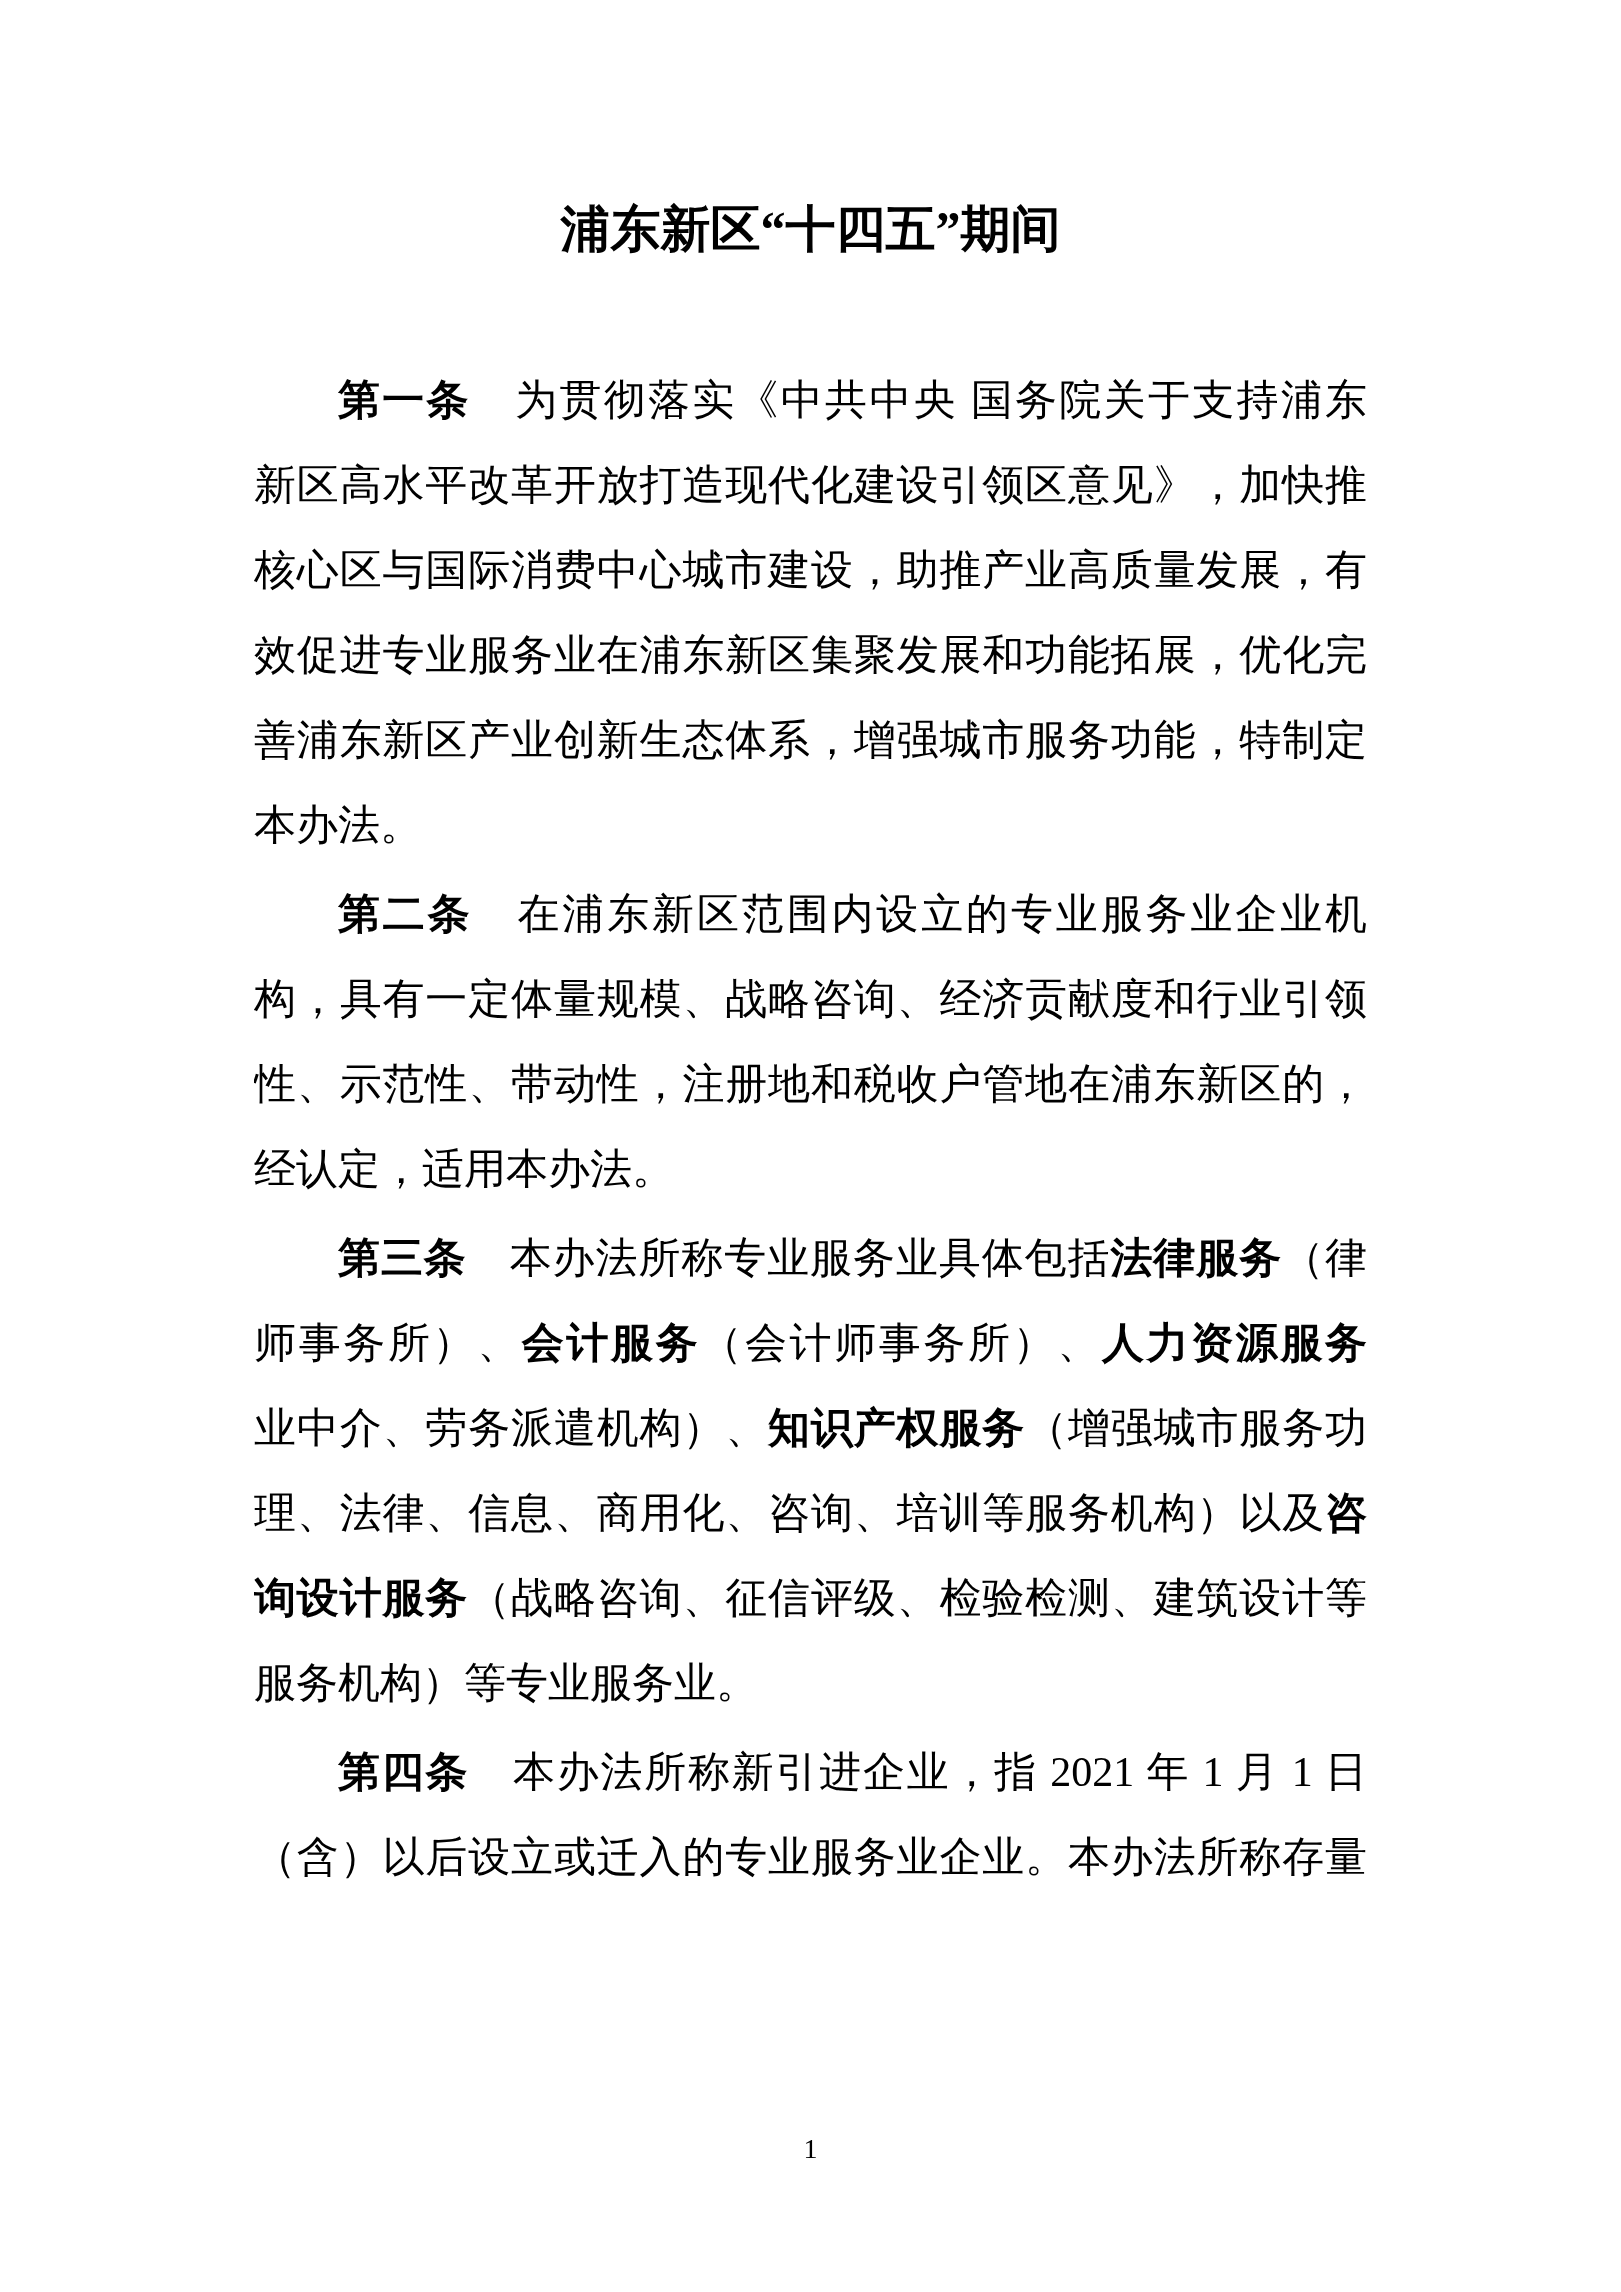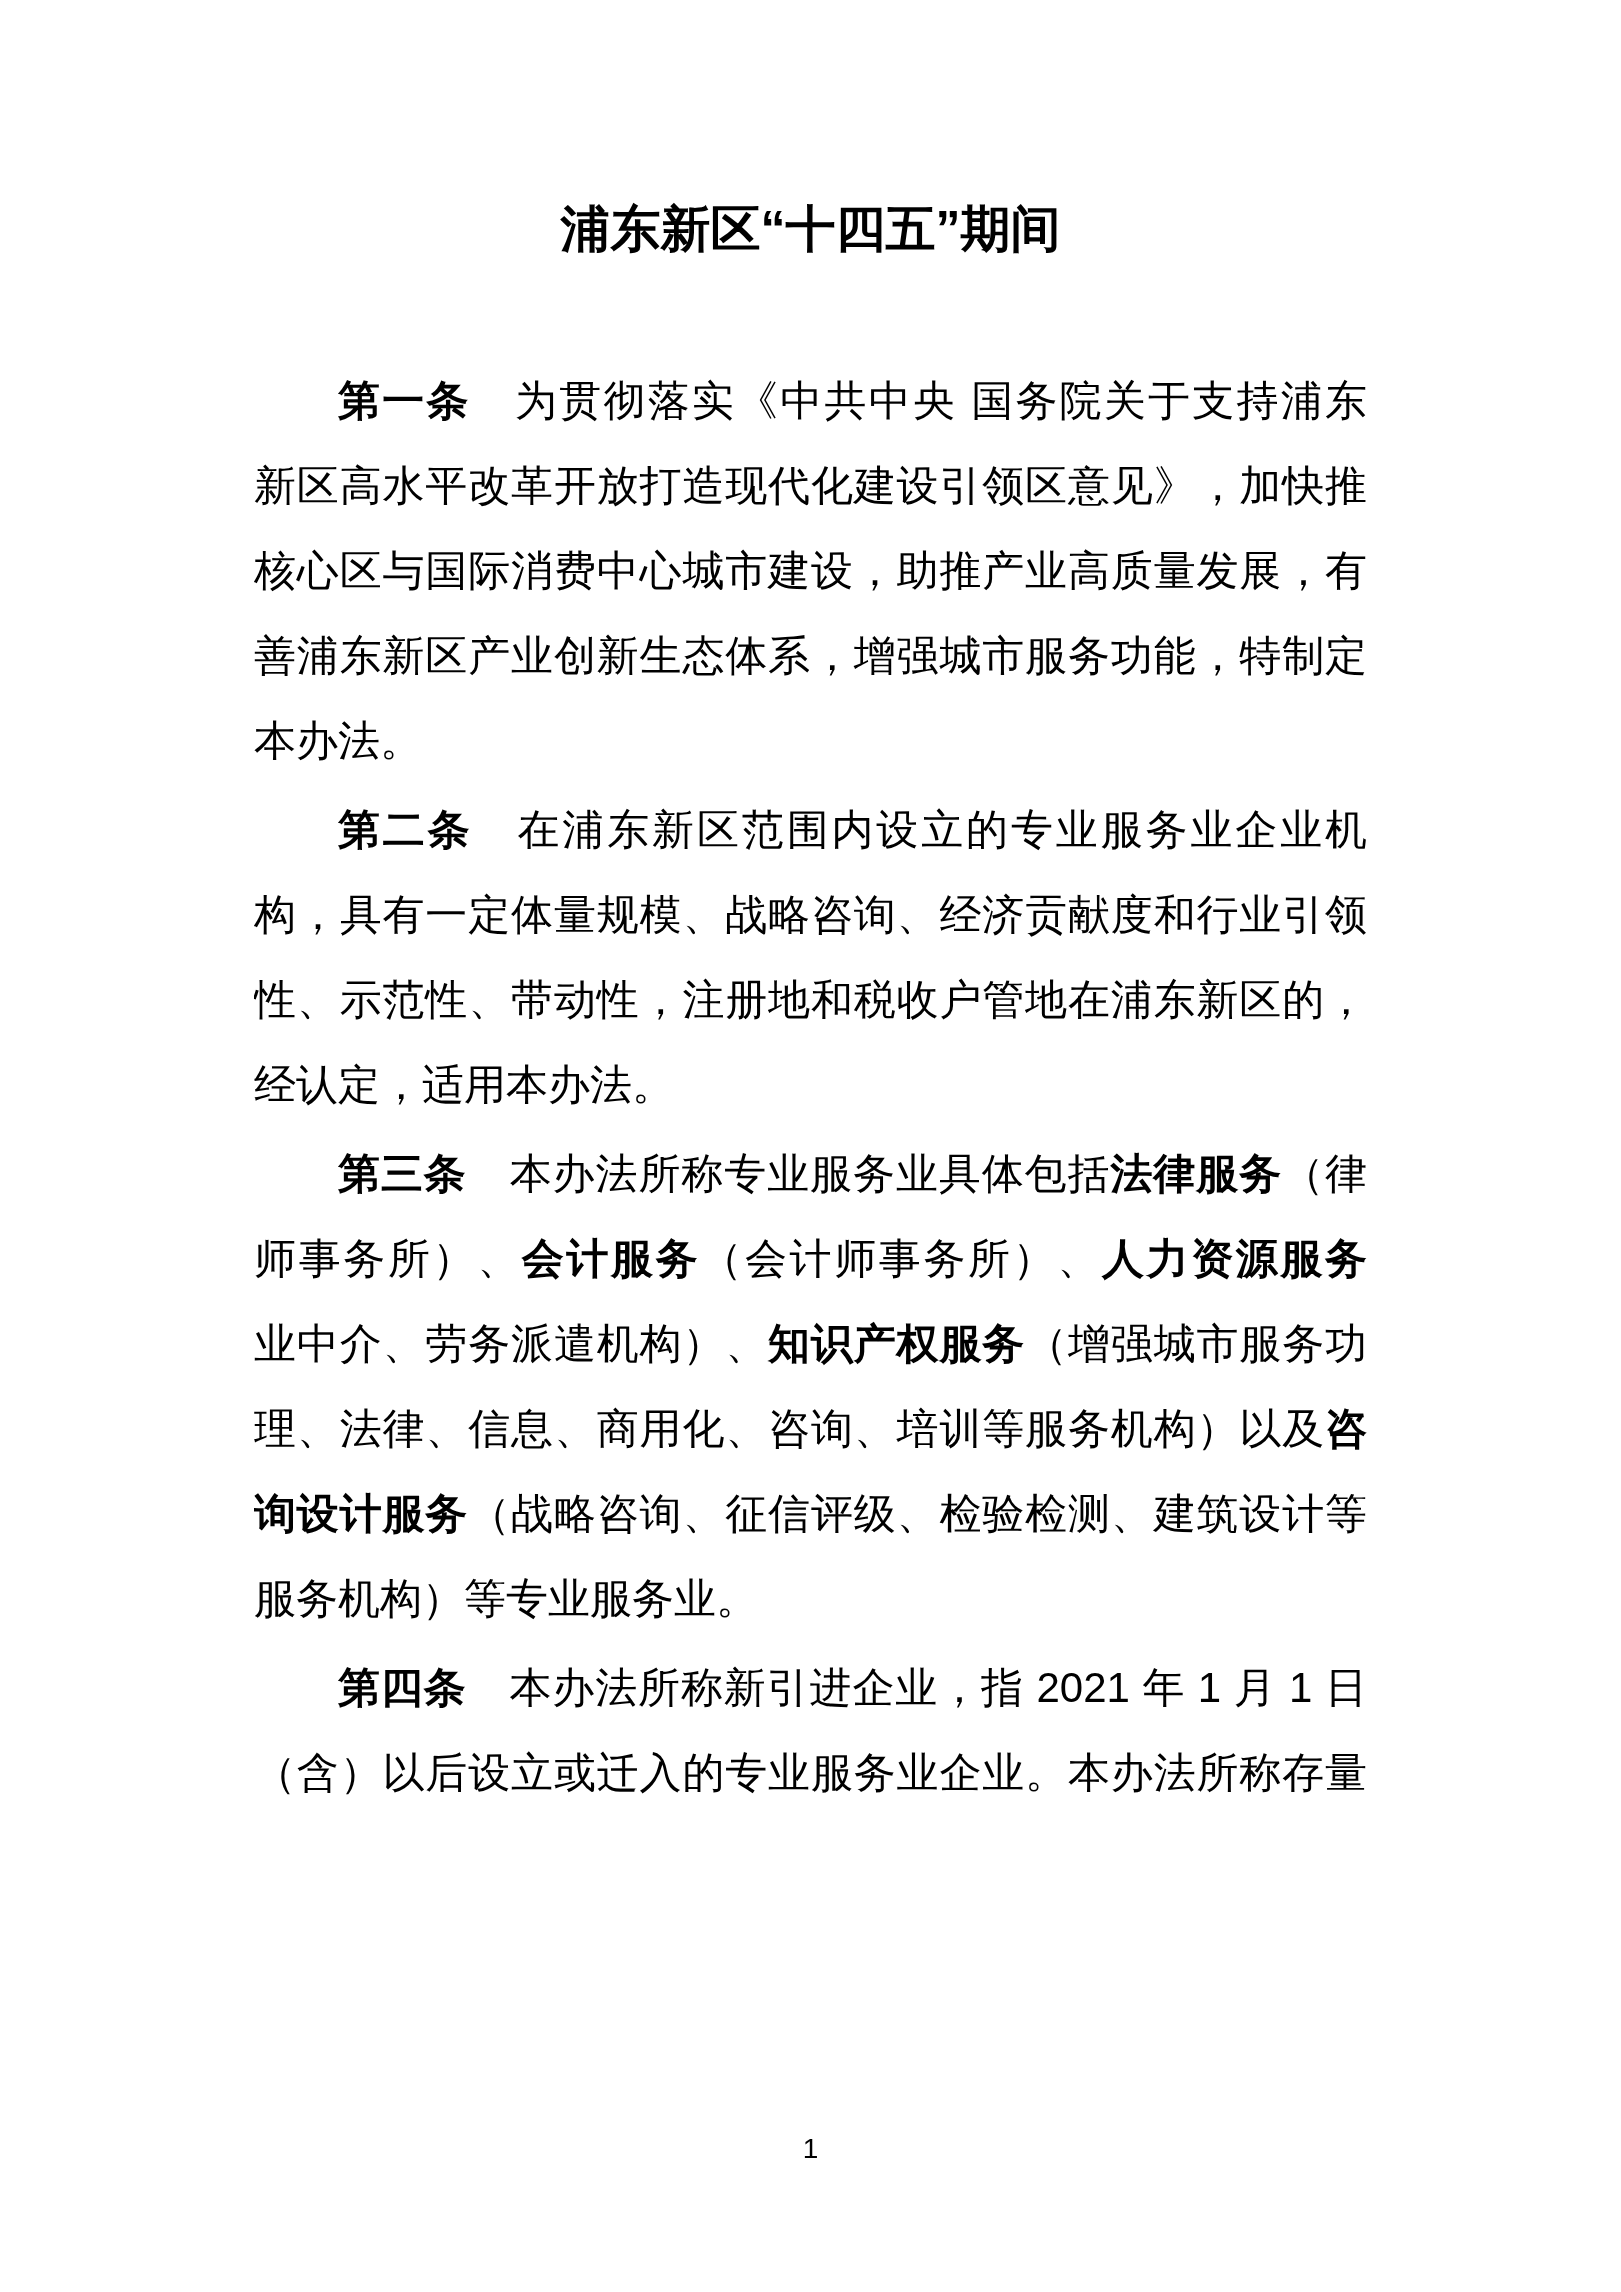--- a/index.html
+++ b/index.html
@@ -6,21 +6,21 @@
     margin: 0;
     padding: 0;
     background: #ffffff;
   }
   .page {
     position: relative;
     width: 1621px;
     height: 2293px;
     background: #ffffff;
     color: #000000;
-    font-family: Liberation Sans, sans-serif;
+    font-family: Liberation Serif, serif;
     overflow: hidden;
   }
   .title-block {
     padding-top: 186px;
     margin-bottom: 86px;
     text-align: center;
     font-weight: 700;
     font-size: 50px;
     line-height: 86px;
   }
@@ -61,20 +61,21 @@
 <div class="page">
   <div class="title-block">
     <div>浦东新区“十四五”期间</div>
   </div>
 
   <div class="doc-body">
       <div class="paragraph">
         <div class="line indent"><span class="seg bold">第一条</span><span class="seg">　为贯彻落实《中共中央 国务院关于支持浦东</span></div>
         <div class="line"><span class="seg">新区高水平改革开放打造现代化建设引领区意见》，加快推</span></div>
         <div class="line"><span class="seg">核心区与国际消费中心城市建设，助推产业高质量发展，有</span></div>
+        <div class="line"><span class="seg">效促进专业服务业在浦东新区集聚发展和功能拓展，优化完</span></div>
         <div class="line"><span class="seg">善浦东新区产业创新生态体系，增强城市服务功能，特制定</span></div>
         <div class="line last"><span class="seg">本办法。</span></div>
       </div>
       <div class="paragraph">
         <div class="line indent"><span class="seg bold">第二条</span><span class="seg">　在浦东新区范围内设立的专业服务业企业机</span></div>
         <div class="line"><span class="seg">构，具有一定体量规模、战略咨询、经济贡献度和行业引领</span></div>
         <div class="line"><span class="seg">性、示范性、带动性，注册地和税收户管地在浦东新区的，</span></div>
         <div class="line last"><span class="seg">经认定，适用本办法。</span></div>
       </div>
       <div class="paragraph">

